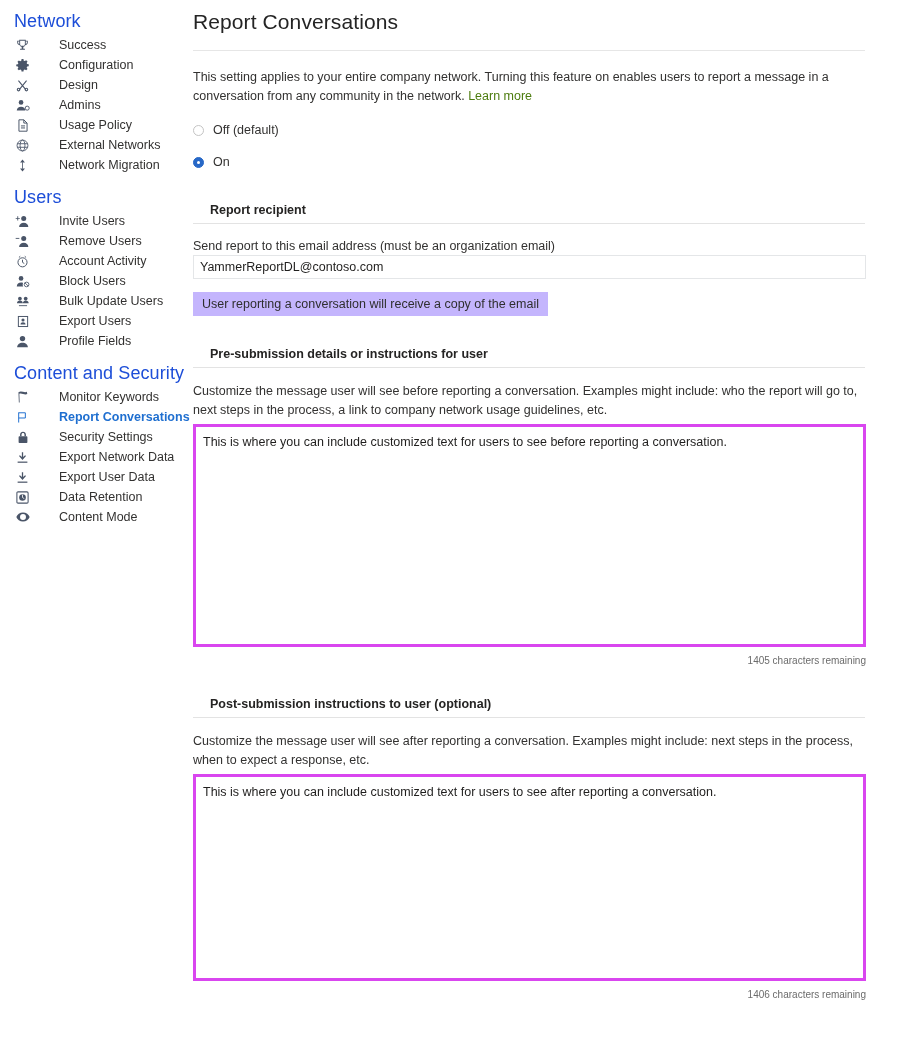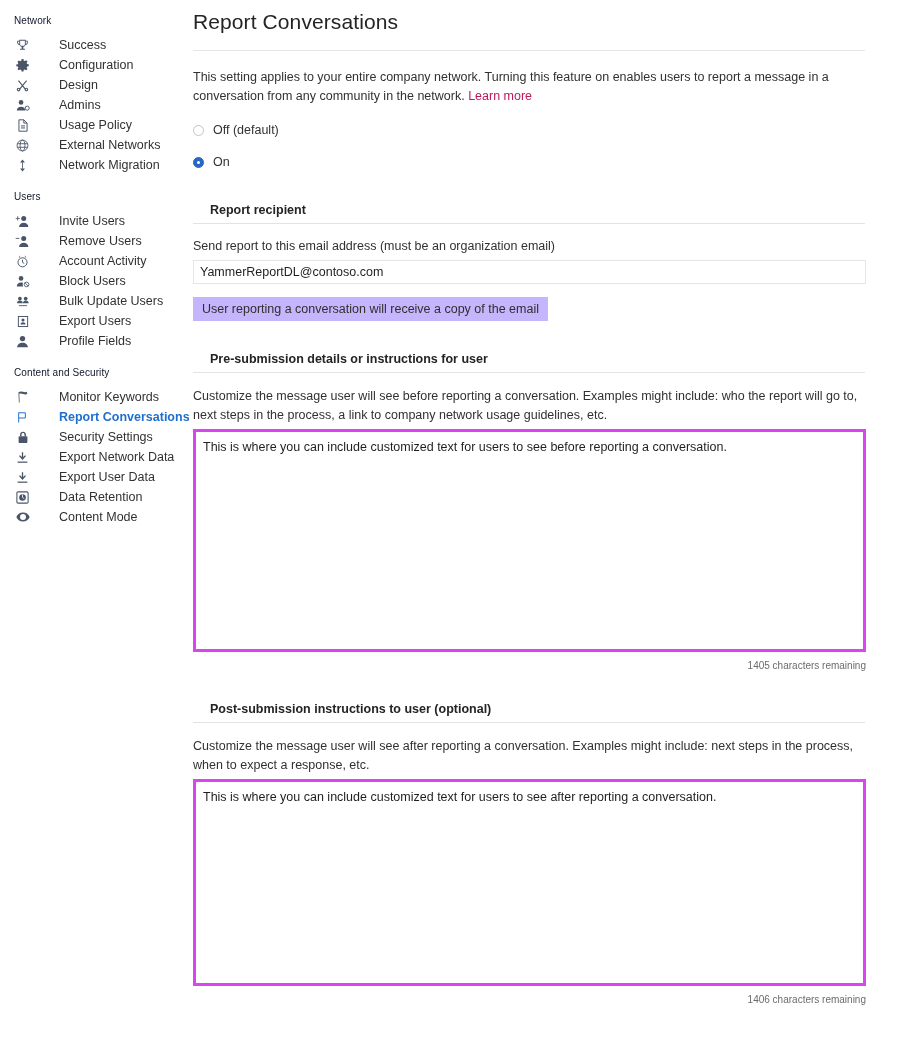--- a/index.html
+++ b/index.html
@@ -27,22 +27,22 @@
 
   
   .sidebar {
     width: 185px;
     flex: 0 0 185px;
     padding-top: 13px;
     background: #ffffff;
   }
   .nav-group { margin-bottom: 14px; }
   .nav-group-title {
-    font-size: 10px;
-    color: #0f172a;
+    font-size: 18px;
+    color: #1d4ed8;
     padding: 0 0 6px 14px;
     line-height: 16px;
     letter-spacing: .1px;
   }
   .nav-item {
     display: flex;
     align-items: center;
     height: 20px;
     padding-left: 14px;
     font-size: 12.5px;
@@ -88,21 +88,21 @@
   }
 
   .intro {
     font-size: 12.5px;
     line-height: 18.5px;
     color: #323130;
     margin: 17px 0 0 0;
     max-width: 672px;
   }
   .intro a {
-    color: #be185d;
+    color: #4d7c0f;
     text-decoration: none;
   }
 
   
   .radio-row {
     display: flex;
     align-items: center;
     height: 20px;
     margin-top: 12px;
     cursor: pointer;
@@ -158,21 +158,20 @@
   .text-input {
     display: block;
     width: 673px;
     height: 24px;
     border: 1px solid #e4e6e8;
     background: #fff;
     font-family: "Liberation Sans", sans-serif;
     font-size: 12.5px;
     color: #201f1e;
     padding: 0 6px;
-    margin-top: 5px;
     outline: none;
   }
 
   .info-pill {
     display: inline-block;
     background: #c4b5fd;
     color: #2f2f2f;
     font-size: 12.5px;
     line-height: 18px;
     padding: 3px 9px 3px 9px;

